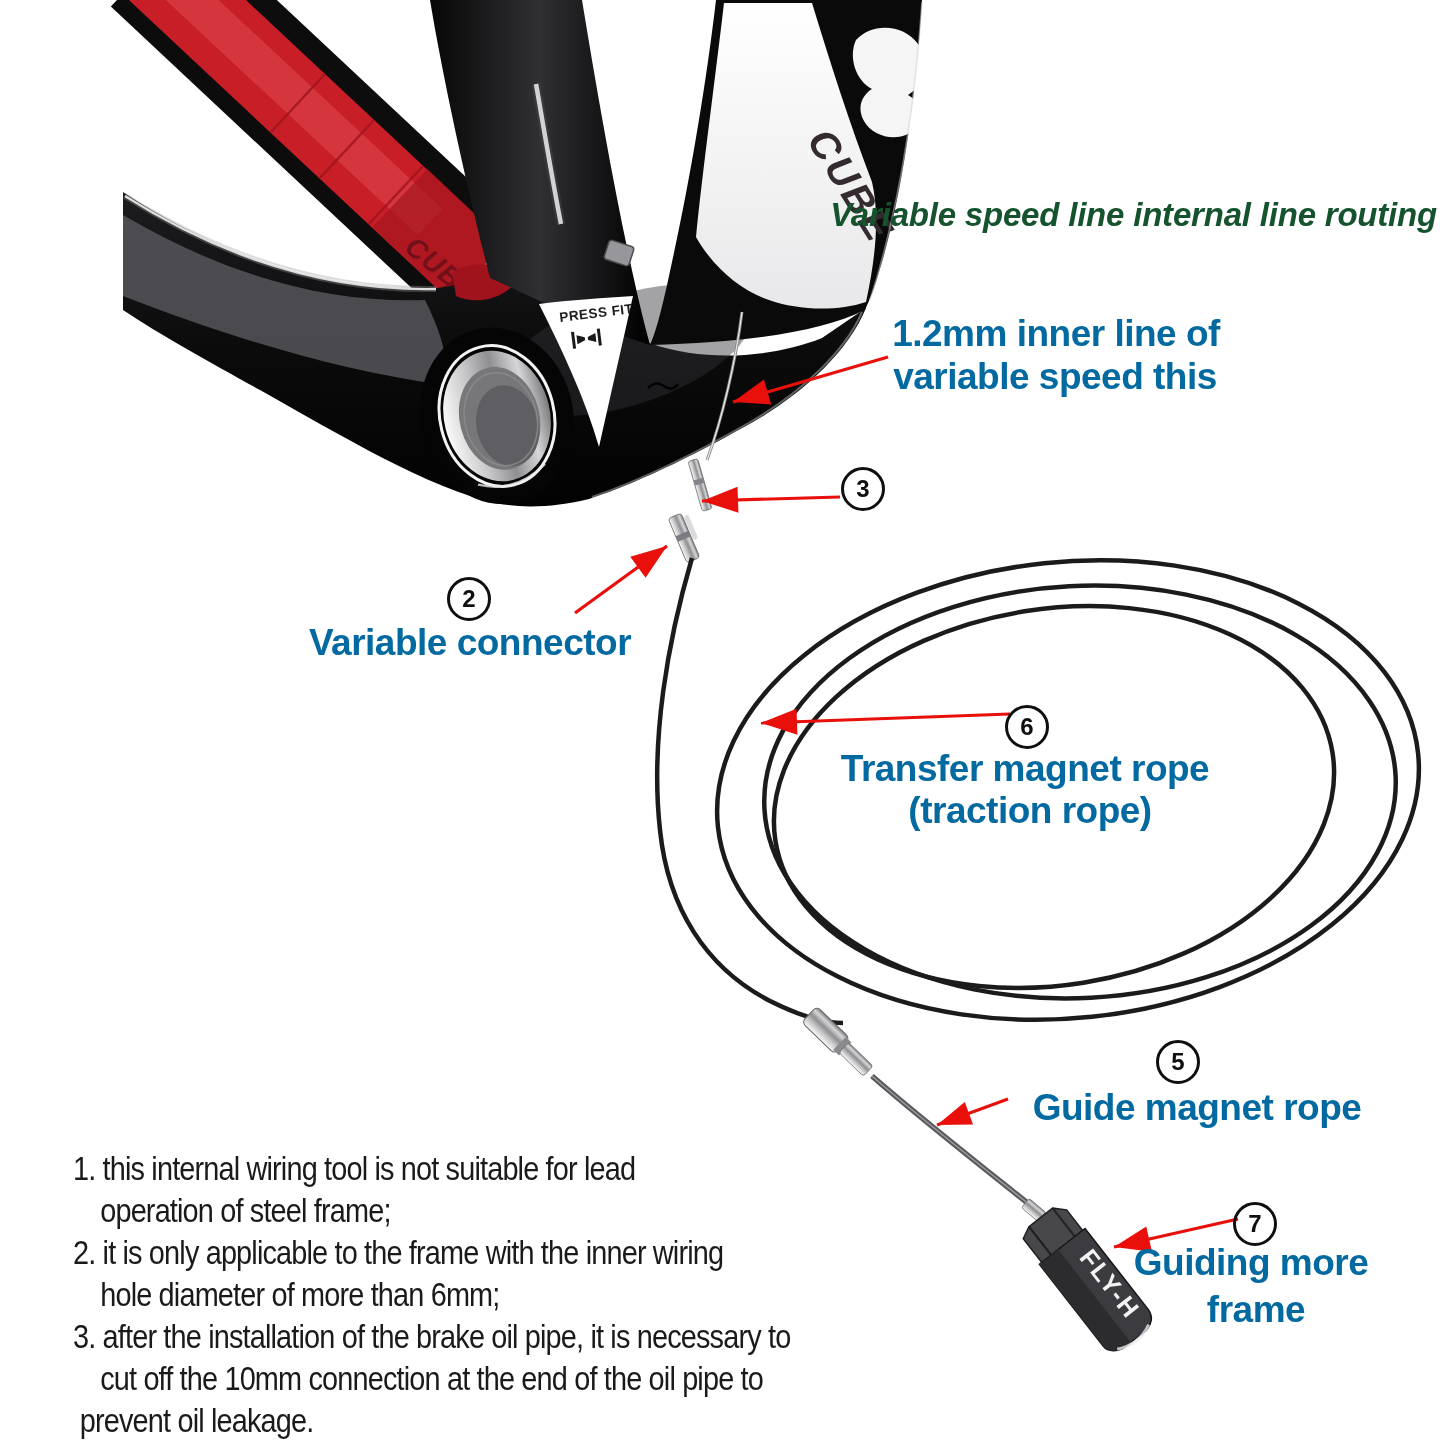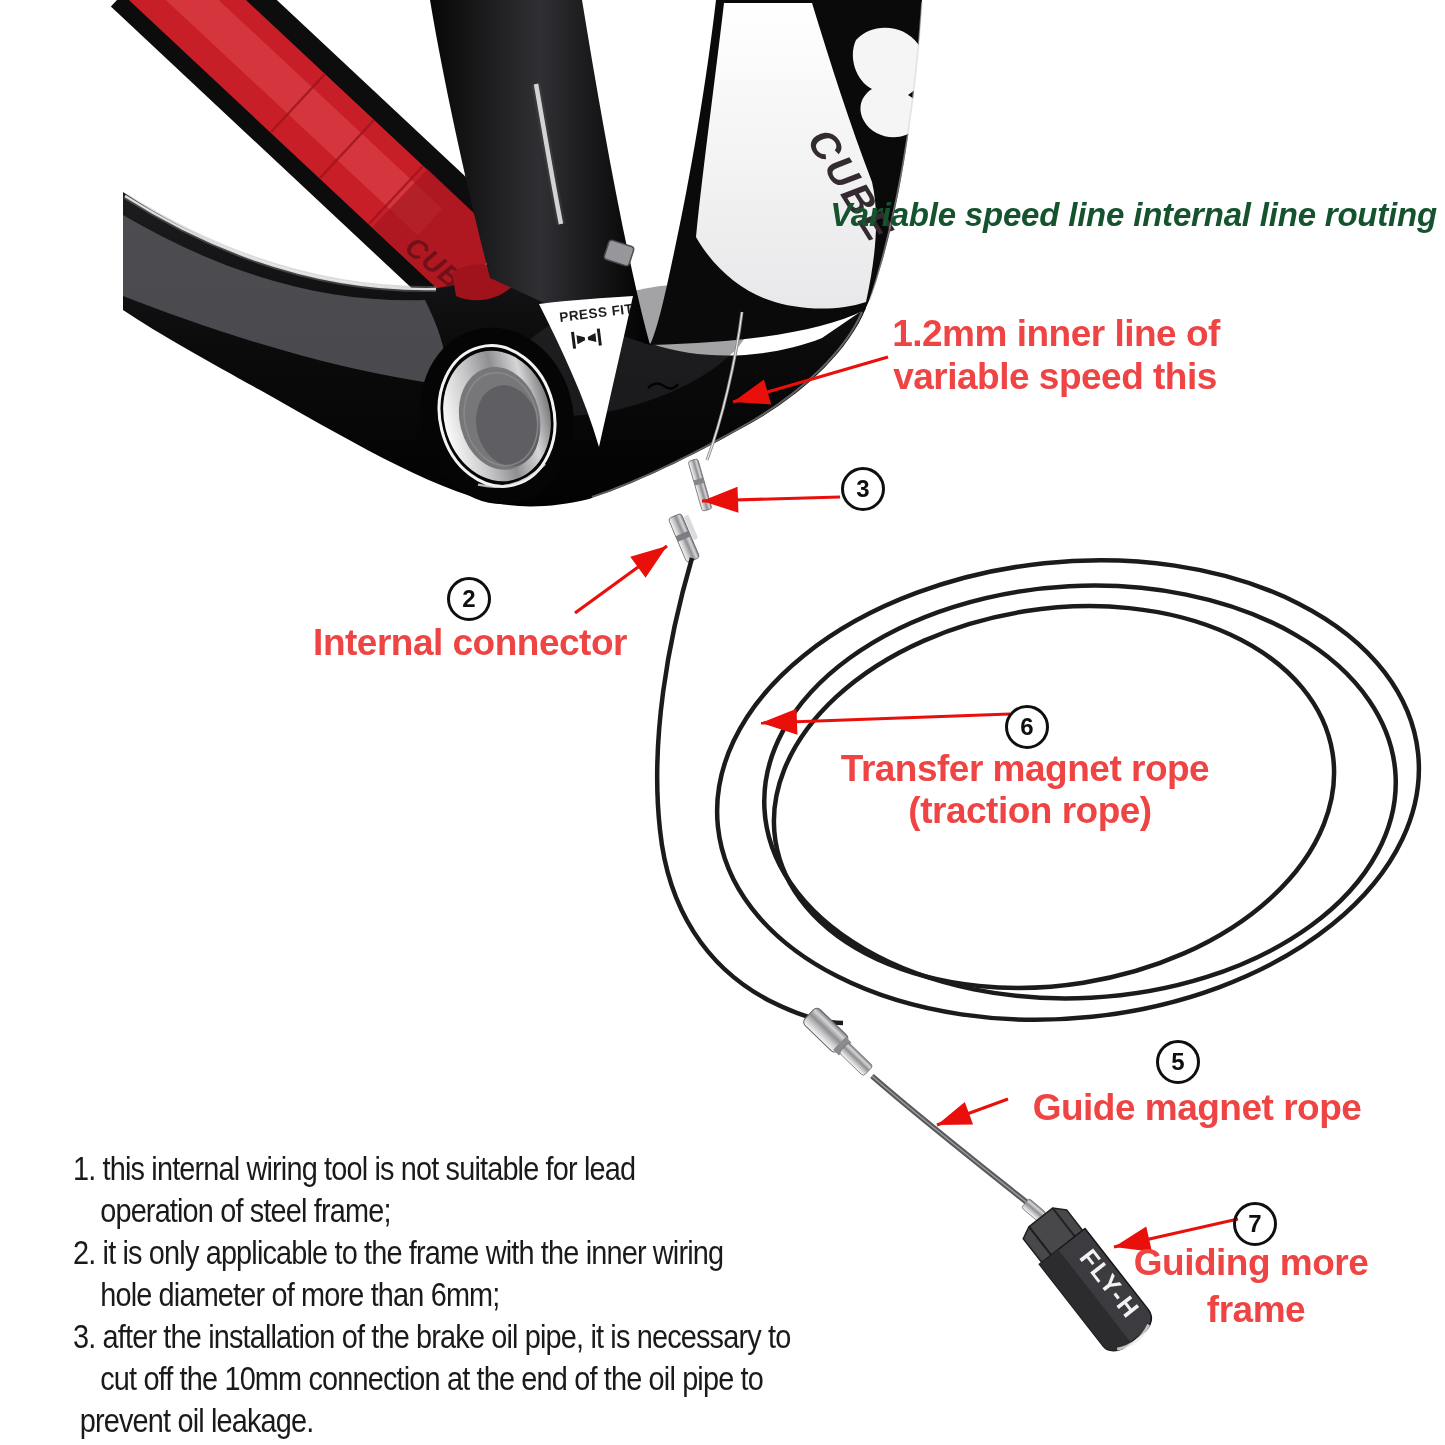--- a/index.html
+++ b/index.html
@@ -7,21 +7,21 @@
     position:relative;width:1445px;height:1445px;background:#ffffff;overflow:hidden;
     font-family:"Liberation Sans","DejaVu Sans",sans-serif;color:#131313;
   }
   #art{position:absolute;left:0;top:0;width:1445px;height:1445px;}
   .title{
     position:absolute;right:8px;top:196px;font-size:33px;font-weight:700;font-style:italic;
     letter-spacing:-0.2px;white-space:nowrap;color:#14532d;
   }
   .lbl{
     position:absolute;transform:translateX(-50%);font-weight:700;font-size:37px;
-    color:#ef4444;letter-spacing:-0.5px;white-space:nowrap;line-height:1.1;
+    color:#0369a1;letter-spacing:-0.5px;white-space:nowrap;line-height:1.1;
   }
   .circlenum{
     position:absolute;width:38px;height:38px;border:3px solid #0f0f0f;border-radius:50%;
     transform:translate(-50%,-50%);display:flex;align-items:center;justify-content:center;
     font-size:24px;font-weight:700;color:#0f0f0f;background:transparent;
   }
   .notes{
     position:absolute;left:73px;top:1147px;width:1100px;
     transform:scaleX(0.85);transform-origin:0 0;
     font-size:34px;font-weight:400;letter-spacing:-1px;color:#1a1a1a;
@@ -222,21 +222,21 @@
   </svg>
 
   <div class="title">Variable speed line internal line routing</div>
 
   <div class="lbl" style="left:1056px;top:314px;">1.2mm inner line of</div>
   <div class="lbl" style="left:1055px;top:357px;">variable speed this</div>
 
   <div class="circlenum" style="left:863px;top:489px;">3</div>
 
   <div class="circlenum" style="left:469px;top:599px;">2</div>
-  <div class="lbl" style="left:470px;top:623px;">Internal connector</div>
+  <div class="lbl" style="left:470px;top:623px;">Variable connector</div>
 
   <div class="circlenum" style="left:1027px;top:727px;">6</div>
   <div class="lbl" style="left:1025px;top:749px;">Transfer magnet rope</div>
   <div class="lbl" style="left:1030px;top:791px;">(traction rope)</div>
 
   <div class="circlenum" style="left:1178px;top:1062px;">5</div>
   <div class="lbl" style="left:1197px;top:1088px;">Guide magnet rope</div>
 
   <div class="circlenum" style="left:1255px;top:1224px;">7</div>
   <div class="lbl" style="left:1251px;top:1243px;">Guiding more</div>

